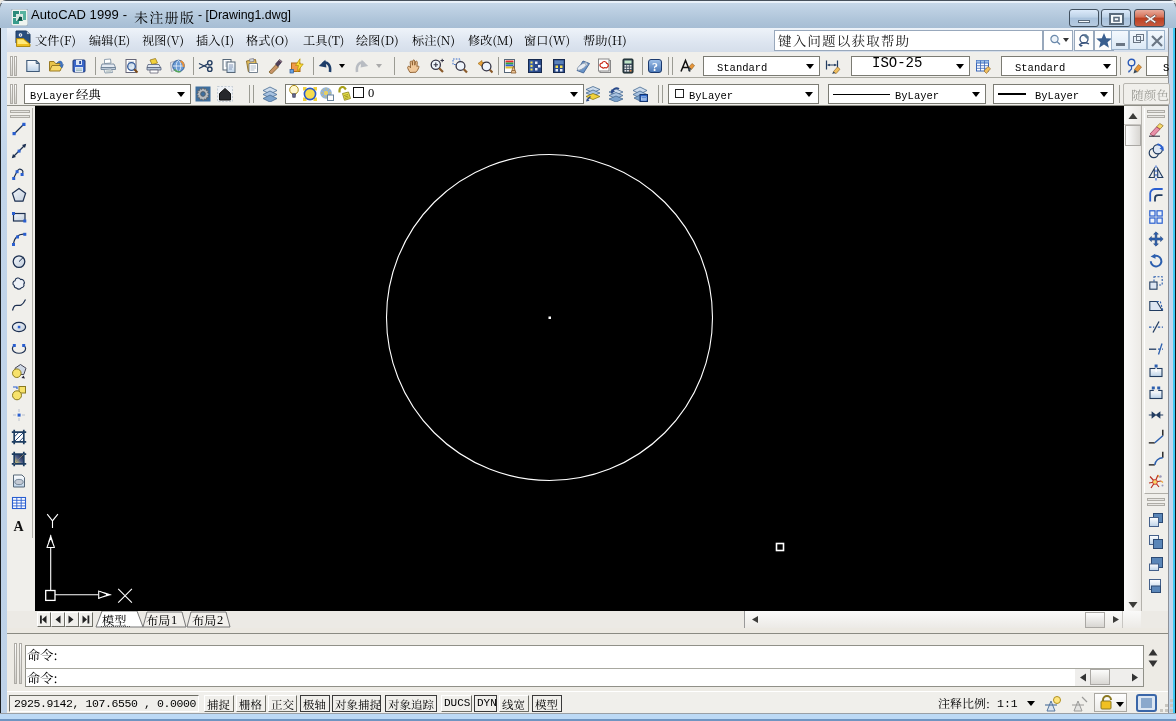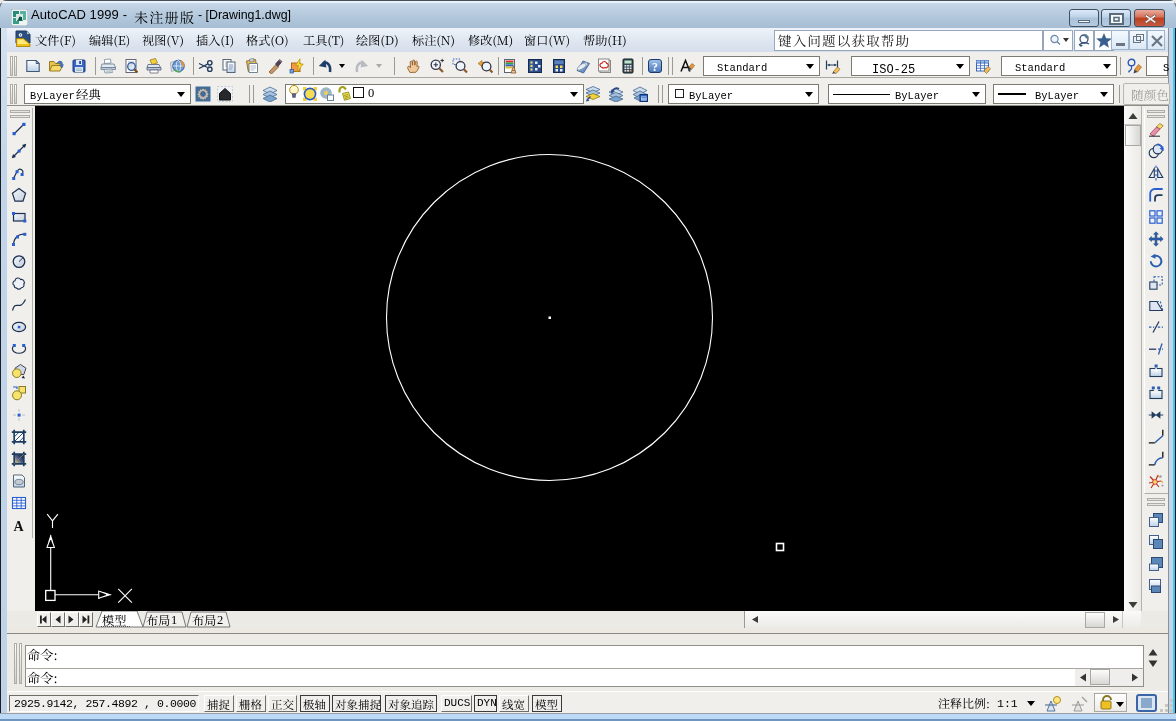--- a/index.html
+++ b/index.html
@@ -216,21 +216,21 @@
     <div class="sep1" style="left:394px"></div>
     <div class="sep1" style="left:498px"></div>
     <div class="sep1" style="left:642px"></div>
     <div class="sep1" style="left:668px"></div>
     <div class="sep1" style="left:672px"></div>
     <div class="combo" style="left:703px;top:56px;width:117px;height:20px"></div>
     <div class="carr" style="left:806px;top:64px"></div>
     <div class="ab mono" style="left:717px;top:61.5px;font-size:10.5px">Standard</div>
     <div class="combo" style="left:851px;top:56px;width:119px;height:20px"></div>
     <div class="carr" style="left:956px;top:64px"></div>
-    <div class="ab mono" style="left:872px;top:63px;font-size:12px">ISO-25</div>
+    <div class="ab mono" style="left:872px;top:55px;font-size:14px">ISO-25</div>
     <div class="combo" style="left:1001px;top:56px;width:116px;height:20px"></div>
     <div class="carr" style="left:1103px;top:64px"></div>
     <div class="ab mono" style="left:1015px;top:61.5px;font-size:10.5px">Standard</div>
     <div class="sep1" style="left:1120px"></div>
     <div class="combo" style="left:1146px;top:56px;width:22px"></div>
     <div class="ab mono" style="left:1163px;top:61.5px;font-size:10.5px">S</div>
     <svg class="ab" style="left:25px;top:58px" width="16" height="16" viewBox="0 0 16 16">
       <path d="M1.8 2.5 h9.4 L14.2 5.5 v8 H1.8z" fill="url(#gb)" stroke="#3f5a78" stroke-width="1.1"></path>
       <path d="M11.2 2.5 V5.5 H14.2" fill="none" stroke="#3f5a78"></path>
     </svg>
@@ -803,21 +803,21 @@
 <svg class="ab" style="left:1078px;top:672.5px" width="9" height="9">
       <path d="M8 0.5 L2 4.5 L8 8.5 Z" fill="#333"></path>
     </svg>
 <div class="ab" style="left:1090px;top:669px;width:20px;height:16px;background:linear-gradient(#fcfcfb,#d9d7d3);border:1px solid #aaa8a4"></div>
 <svg class="ab" style="left:1131px;top:672.5px" width="9" height="9">
       <path d="M1 0.5 L7 4.5 L1 8.5 Z" fill="#333"></path>
     </svg>
 
 <div class="ab" style="left:7px;top:691px;width:1161px;height:22px;background:#f0efeb;border-top:1px solid #fff"></div>
 <div class="ab sunken" style="left:9px;top:695px;width:190px;height:17px"></div>
-<div class="ab mono" style="left:14px;top:697px;font-size:11.5px;letter-spacing:-0.4px;color:#000">2925.9142, 257.4892 , 0.0000</div>
+<div class="ab mono" style="left:14px;top:697px;font-size:11.5px;letter-spacing:-0.4px;color:#000">2925.9142, 107.6550 , 0.0000</div>
 <div class="sbtn raised" style="left:204px;width:30px;background:#f0efeb"></div>
     <svg class="t" style="left:207px;top:708.5px">
       <path d="M8.3 -9.3 8.3 -9.2C8.8 -9.0 9.4 -8.6 9.6 -8.2C10.4 -8.0 10.6 -9.4 8.3 -9.3ZM4.3 -6.1V0.9H4.5C4.8 0.9 5.1 0.7 5.1 0.6V-2.1H7.0V0.8H7.1C7.4 0.8 7.7 0.6 7.7 0.5V-2.1H9.6V-0.3C9.6 -0.1 9.6 -0.1 9.4 -0.1C9.2 -0.1 8.3 -0.1 8.3 -0.1V0.1C8.7 0.1 9.0 0.2 9.1 0.3C9.2 0.4 9.3 0.7 9.3 0.9C10.2 0.8 10.3 0.4 10.3 -0.2V-5.6C10.6 -5.7 10.8 -5.8 10.8 -5.8L9.9 -6.6L9.5 -6.1H7.7V-7.3H10.8C11.0 -7.3 11.1 -7.4 11.1 -7.5C10.7 -7.9 10.1 -8.3 10.1 -8.3L9.6 -7.7H7.7V-9.2C7.9 -9.2 8.0 -9.3 8.1 -9.5L7.0 -9.6V-7.7H4.1L4.2 -7.3H7.0V-6.1H5.1L4.3 -6.5ZM7.0 -5.8V-4.3H5.1V-5.8ZM7.7 -5.8H9.6V-4.3H7.7ZM7.0 -3.9V-2.4H5.1V-3.9ZM7.7 -3.9H9.6V-2.4H7.7ZM0.3 -3.6 0.7 -2.7C0.8 -2.7 0.9 -2.8 0.9 -3.0L2.1 -3.6V-0.3C2.1 -0.1 2.0 -0.0 1.8 -0.0C1.6 -0.0 0.6 -0.1 0.6 -0.1V0.1C1.1 0.1 1.3 0.2 1.5 0.3C1.6 0.5 1.7 0.7 1.7 0.9C2.7 0.8 2.8 0.4 2.8 -0.2V-4.0L4.1 -4.7L4.0 -4.9L2.8 -4.5V-6.7H4.1C4.2 -6.7 4.3 -6.7 4.4 -6.9C4.1 -7.2 3.5 -7.7 3.5 -7.7L3.1 -7.0H2.8V-9.2C3.1 -9.2 3.2 -9.3 3.2 -9.5L2.1 -9.6V-7.0H0.5L0.6 -6.7H2.1V-4.2C1.3 -3.9 0.6 -3.7 0.3 -3.6Z M15.3 -7.7 14.8 -7.0H14.4V-9.2C14.7 -9.2 14.8 -9.3 14.8 -9.5L13.7 -9.6V-7.0H12.0L12.1 -6.7H13.7V-4.2C12.9 -3.9 12.2 -3.7 11.8 -3.6L12.3 -2.7C12.4 -2.7 12.5 -2.8 12.5 -3.0L13.7 -3.6V-0.3C13.7 -0.2 13.6 -0.1 13.4 -0.1C13.2 -0.1 12.0 -0.2 12.0 -0.2V0.0C12.5 0.1 12.8 0.2 13.0 0.3C13.1 0.4 13.2 0.6 13.2 0.9C14.3 0.8 14.4 0.4 14.4 -0.2V-4.0L16.1 -5.0L16.1 -5.2L14.4 -4.5V-6.7H15.9C16.0 -6.7 16.1 -6.8 16.2 -6.9C15.8 -7.2 15.3 -7.7 15.3 -7.7ZM16.6 -9.2V-4.8H16.7C17.0 -4.8 17.3 -5.0 17.3 -5.0V-5.4H18.7V-0.4C17.9 -0.7 17.4 -1.3 17.0 -2.3C17.1 -2.8 17.2 -3.3 17.3 -3.8C17.5 -3.8 17.7 -3.9 17.7 -4.1L16.5 -4.3C16.4 -2.4 16.0 -0.4 14.6 0.8L14.7 0.9C15.8 0.2 16.5 -0.8 16.9 -1.9C17.6 0.1 18.8 0.7 20.8 0.7C21.1 0.7 21.9 0.7 22.2 0.7C22.2 0.3 22.3 0.1 22.6 0.0V-0.1C22.1 -0.1 21.3 -0.1 20.9 -0.1C20.3 -0.1 19.9 -0.1 19.5 -0.2V-3.0H21.9C22.0 -3.0 22.1 -3.1 22.2 -3.2C21.8 -3.6 21.2 -4.0 21.2 -4.0L20.7 -3.4H19.5V-5.4H20.8V-5.0H20.9C21.3 -5.0 21.6 -5.2 21.6 -5.2V-8.4C21.8 -8.5 21.9 -8.5 22.0 -8.6L21.1 -9.3L20.8 -8.8H17.4ZM17.3 -5.8V-8.5H20.8V-5.8Z" fill="#000"></path>
     </svg>
     <div class="sbtn raised" style="left:236px;width:30px;background:#f0efeb"></div>
     <svg class="t" style="left:239px;top:708.5px">
       <path d="M2.0 -9.7V-6.9H0.4L0.5 -6.6H1.8C1.6 -4.9 1.1 -3.2 0.4 -1.9L0.6 -1.8C1.2 -2.5 1.6 -3.4 2.0 -4.4V0.9H2.1C2.4 0.9 2.7 0.7 2.7 0.6V-4.7C3.0 -4.3 3.3 -3.7 3.3 -3.3C3.9 -2.8 4.6 -4.1 2.7 -5.0V-6.6H4.0C4.1 -6.6 4.2 -6.6 4.3 -6.7C4.0 -7.1 3.4 -7.5 3.4 -7.5L3.0 -6.9H2.7V-9.2C3.0 -9.3 3.1 -9.4 3.1 -9.5ZM4.5 -8.8V-5.2V-5.0H3.4L3.5 -4.7H4.5C4.5 -2.7 4.3 -0.8 3.3 0.7L3.5 0.9C4.9 -0.7 5.1 -2.8 5.1 -4.7H6.1V-0.3C6.1 -0.1 6.1 -0.1 5.9 -0.1C5.7 -0.1 4.9 -0.1 4.9 -0.1V0.0C5.3 0.1 5.5 0.2 5.6 0.3C5.7 0.4 5.8 0.6 5.8 0.8C6.7 0.7 6.8 0.3 6.8 -0.2V-4.7H7.6V-4.2C7.6 -2.4 7.7 -0.5 6.9 0.8L7.1 0.9C8.3 -0.4 8.3 -2.4 8.3 -4.2V-4.7H9.4V-0.2C9.4 -0.0 9.4 0.1 9.2 0.1C9.0 0.1 8.2 -0.0 8.2 -0.0V0.2C8.6 0.2 8.8 0.3 8.9 0.4C9.1 0.5 9.1 0.7 9.1 0.9C10.0 0.8 10.1 0.5 10.1 -0.1V-4.7H11.0C11.1 -4.7 11.2 -4.7 11.3 -4.8C11.0 -5.1 10.6 -5.6 10.6 -5.6L10.2 -5.0H10.1V-8.3C10.3 -8.4 10.5 -8.5 10.6 -8.5L9.7 -9.3L9.3 -8.8H8.5L7.6 -9.2V-5.0H6.8V-8.3C7.0 -8.4 7.2 -8.5 7.3 -8.5L6.4 -9.3L6.0 -8.8H5.3L4.5 -9.2ZM8.3 -5.0V-8.5H9.4V-5.0ZM5.1 -5.0V-5.2V-8.5H6.1V-5.0Z M15.4 -7.6 14.9 -7.0H14.4V-9.2C14.7 -9.3 14.8 -9.4 14.8 -9.6L13.7 -9.7V-7.0H11.9L12.0 -6.6H13.5C13.2 -4.9 12.7 -3.2 11.8 -1.8L12.0 -1.7C12.7 -2.5 13.3 -3.5 13.7 -4.5V0.9H13.9C14.1 0.9 14.4 0.7 14.4 0.6V-5.4C14.8 -4.9 15.2 -4.3 15.3 -3.8C16.1 -3.3 16.7 -4.7 14.4 -5.6V-6.6H16.0C16.2 -6.6 16.3 -6.7 16.3 -6.8C16.0 -7.2 15.4 -7.6 15.4 -7.6ZM18.8 -9.2 17.7 -9.6C17.3 -8.0 16.5 -6.5 15.7 -5.5L15.9 -5.4C16.5 -5.9 17.0 -6.5 17.5 -7.2C17.8 -6.5 18.2 -5.9 18.8 -5.4C17.8 -4.4 16.6 -3.7 15.2 -3.1L15.3 -2.9C15.8 -3.1 16.3 -3.3 16.8 -3.5V0.9H16.9C17.3 0.9 17.5 0.7 17.5 0.7V0.1H20.6V0.8H20.7C21.1 0.8 21.3 0.6 21.3 0.6V-2.9C21.6 -3.0 21.7 -3.0 21.8 -3.1L20.9 -3.8L20.6 -3.3H17.7L17.0 -3.6C17.8 -4.0 18.6 -4.4 19.2 -5.0C19.9 -4.3 20.9 -3.7 22.0 -3.3C22.1 -3.6 22.3 -3.8 22.6 -3.9L22.6 -4.0C21.4 -4.3 20.5 -4.8 19.6 -5.4C20.4 -6.1 21.0 -6.9 21.4 -7.8C21.7 -7.8 21.8 -7.8 21.9 -7.9L21.1 -8.7L20.6 -8.2H18.1C18.2 -8.5 18.3 -8.8 18.4 -9.0C18.7 -9.0 18.8 -9.1 18.8 -9.2ZM17.6 -7.4 17.9 -7.9H20.6C20.2 -7.1 19.7 -6.4 19.1 -5.7C18.5 -6.2 18.0 -6.8 17.6 -7.4ZM17.5 -0.2V-3.0H20.6V-0.2Z" fill="#000"></path>
     </svg>
     <div class="sbtn raised" style="left:268px;width:29px;background:#f0efeb"></div>
     <svg class="t" style="left:271px;top:708.5px">

